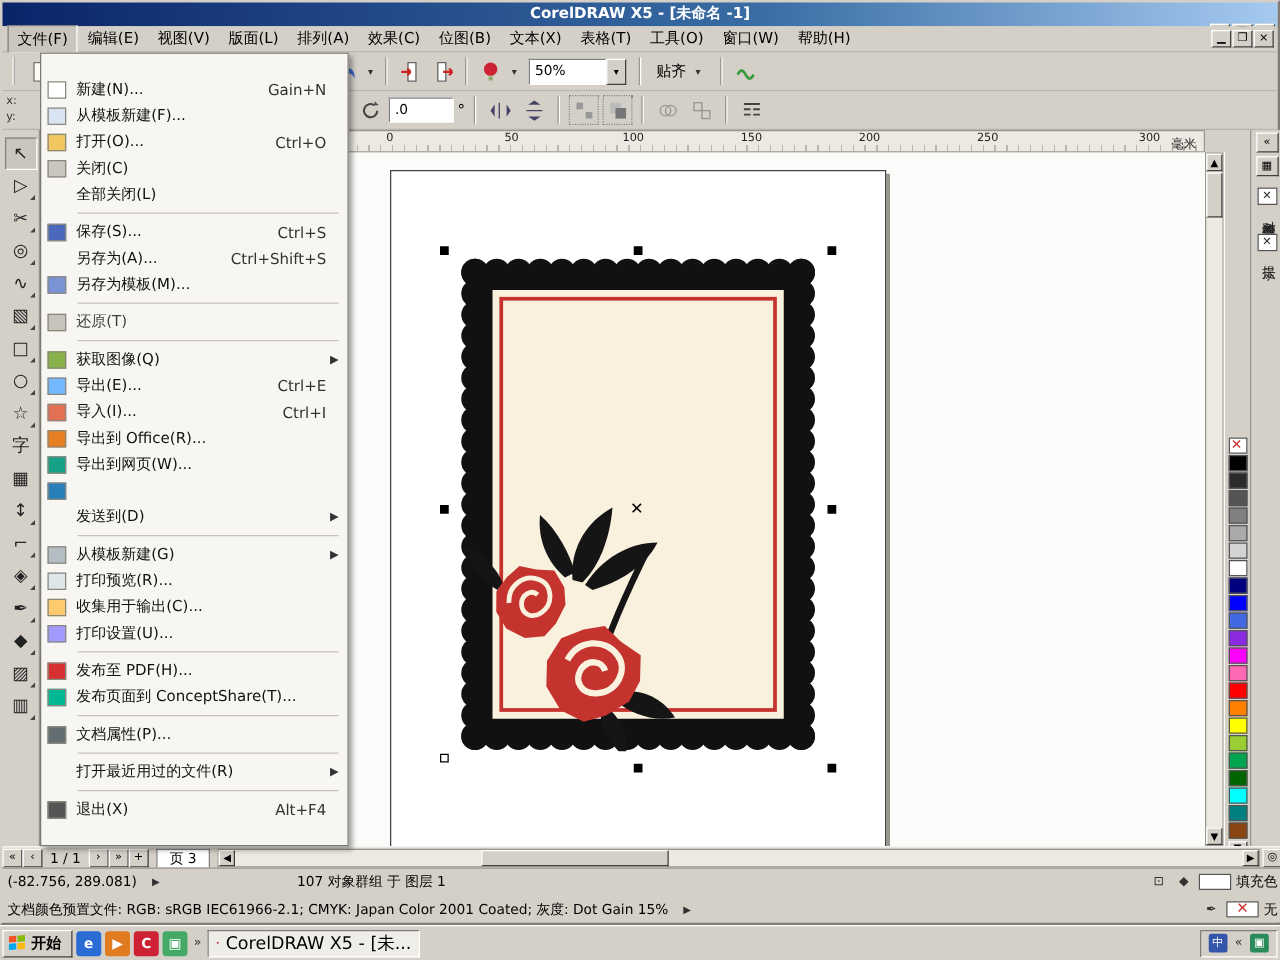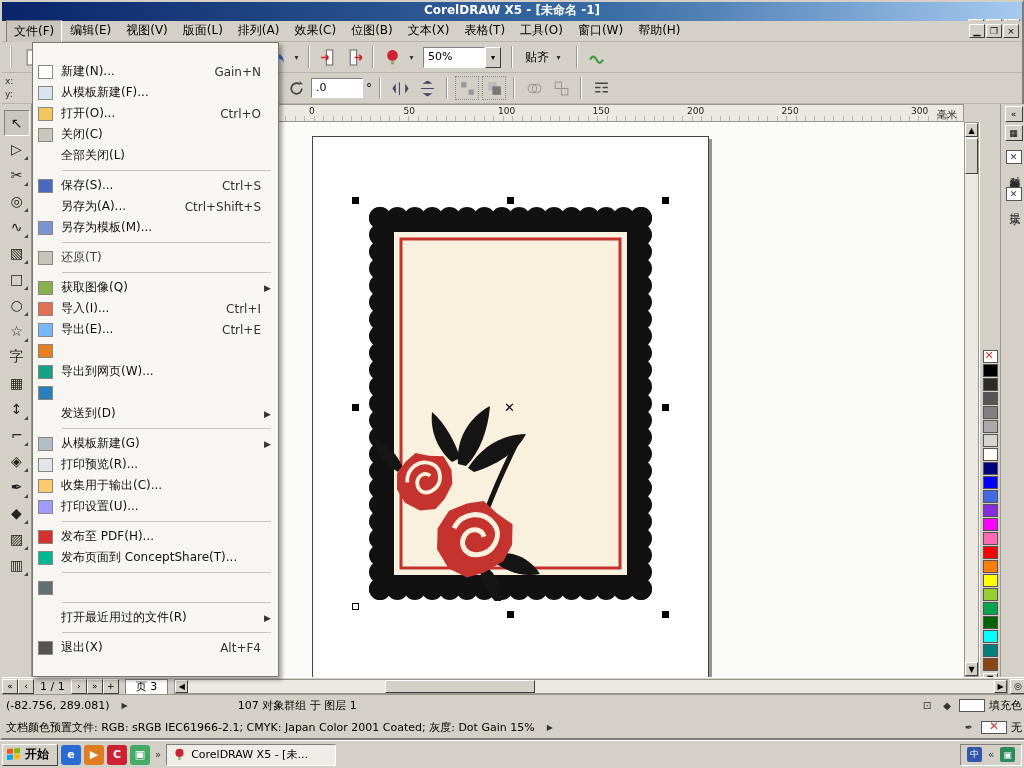--- a/index.html
+++ b/index.html
@@ -106,21 +106,21 @@
   .fm-label { flex:1; white-space:nowrap; }
   .fm-short { color:#333; margin-left:10px; }
   .fm-arrow { width:10px; text-align:right; font-size:9px; color:#333; }
   .menu-sep { height:1px; background:#c6c3bb; margin:4px 6px 4px 28px; }
 
   
   .taskbar { position:absolute; left:0; top:740px; width:1024px; height:28px; background:#D4D0C8; border-top:1px solid #fff; display:flex; align-items:center; padding:0 2px; gap:3px; }
   .startbtn { display:flex; align-items:center; gap:4px; height:22px; padding:0 8px 0 4px; font-weight:bold; font-size:12px; background:#D4D0C8; border:1px solid; border-color:#fff #404040 #404040 #fff; }
   .ql { width:20px; height:20px; border-radius:3px; color:#fff; font-size:11px; font-weight:bold; display:flex; align-items:center; justify-content:center; }
   .chev { font-size:10px; color:#333; padding:0 2px; }
-  .taskbtn { display:flex; align-items:center; gap:5px; height:22px; width:170px; padding:0 6px; font-size:11px; background:#efede8; border:1px solid; border-color:#808080 #fff #fff #808080; overflow:hidden; white-space:nowrap; }
+  .taskbtn { display:flex; align-items:center; gap:5px; height:22px; width:170px; padding:0 6px; font-size:14px; background:#efede8; border:1px solid; border-color:#808080 #fff #fff #808080; overflow:hidden; white-space:nowrap; }
   .tray { margin-left:auto; display:flex; align-items:center; gap:4px; height:22px; padding:0 6px; border:1px solid; border-color:#808080 #fff #fff #808080; }
   .trayicon { width:15px; height:15px; border-radius:2px; display:flex; align-items:center; justify-content:center; font-size:9px; color:#fff; }
 </style>
 </head>
 <body>
 
 <div class="app">
 
   <div class="titlebar">
     <svg class="appicon" viewBox="0 0 16 16">
@@ -602,33 +602,34 @@
         <span class="fm-label">还原(T)</span>
         <span class="fm-arrow"></span>
       </div>
       <div class="menu-sep"></div>
       <div class="fm-item">
         <span class="fm-icon" style="background: rgb(136, 176, 75);"></span>
         <span class="fm-label">获取图像(Q)</span>
         <span class="fm-arrow">▶</span>
       </div>
       <div class="fm-item">
+        <span class="fm-icon" style="background: rgb(116, 185, 255);"></span>
+        <span class="fm-label">导出(E)...</span>
+        <span class="fm-short">Ctrl+E</span>
+        <span class="fm-arrow"></span>
+      </div>
+      <div class="fm-item">
         <span class="fm-icon" style="background: rgb(225, 112, 85);"></span>
         <span class="fm-label">导入(I)...</span>
         <span class="fm-short">Ctrl+I</span>
         <span class="fm-arrow"></span>
       </div>
       <div class="fm-item">
-        <span class="fm-icon" style="background: rgb(116, 185, 255);"></span>
-        <span class="fm-label">导出(E)...</span>
-        <span class="fm-short">Ctrl+E</span>
-        <span class="fm-arrow"></span>
-      </div>
-      <div class="fm-item">
         <span class="fm-icon" style="background: rgb(230, 126, 34);"></span>
+        <span class="fm-label">导出到 Office(R)...</span>
         <span class="fm-arrow"></span>
       </div>
       <div class="fm-item">
         <span class="fm-icon" style="background: rgb(22, 160, 133);"></span>
         <span class="fm-label">导出到网页(W)...</span>
         <span class="fm-arrow"></span>
       </div>
       <div class="fm-item">
         <span class="fm-icon" style="background: rgb(41, 128, 185);"></span>
         <span class="fm-arrow"></span>
@@ -666,20 +667,21 @@
         <span class="fm-arrow"></span>
       </div>
       <div class="fm-item">
         <span class="fm-icon" style="background: rgb(0, 184, 148);"></span>
         <span class="fm-label">发布页面到 ConceptShare(T)...</span>
         <span class="fm-arrow"></span>
       </div>
       <div class="menu-sep"></div>
       <div class="fm-item">
         <span class="fm-icon" style="background: rgb(99, 110, 114);"></span>
+        <span class="fm-label">文档属性(P)...</span>
         <span class="fm-arrow"></span>
       </div>
       <div class="menu-sep"></div>
       <div class="fm-item">
         <span class="fm-icon blank"></span>
         <span class="fm-label">打开最近用过的文件(R)</span>
         <span class="fm-arrow">▶</span>
       </div>
       <div class="menu-sep"></div>
       <div class="fm-item">

